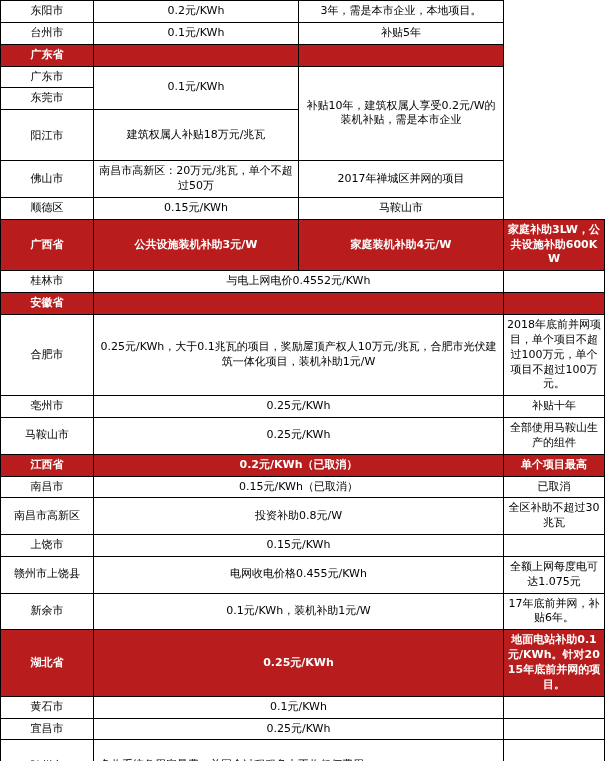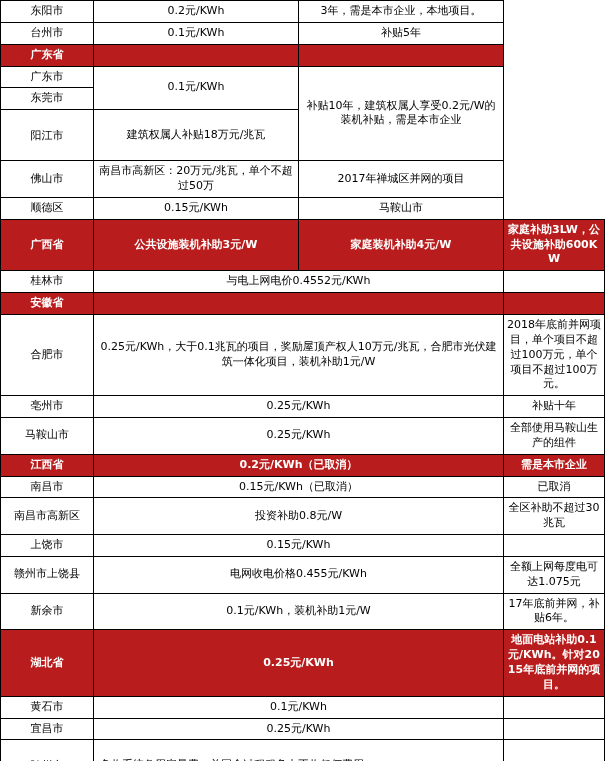--- a/index.html
+++ b/index.html
@@ -138,21 +138,21 @@
 
     <tr>
       <td class="region">马鞍山市</td>
       <td class="mid" colspan="2">0.25元/KWh</td>
       <td class="note">全部使用马鞍山生产的组件</td>
     </tr>
 
     <tr class="province">
       <td class="region">江西省</td>
       <td class="mid green-plain" colspan="2">0.2元/KWh（已取消）</td>
-      <td class="note">需是本市企业</td>
+      <td class="note">单个项目最高</td>
     </tr>
 
     <tr>
       <td class="region">南昌市</td>
       <td class="mid" colspan="2">0.15元/KWh（已取消）</td>
       <td class="note">已取消</td>
     </tr>
 
     <tr>
       <td class="region">南昌市高新区</td>

